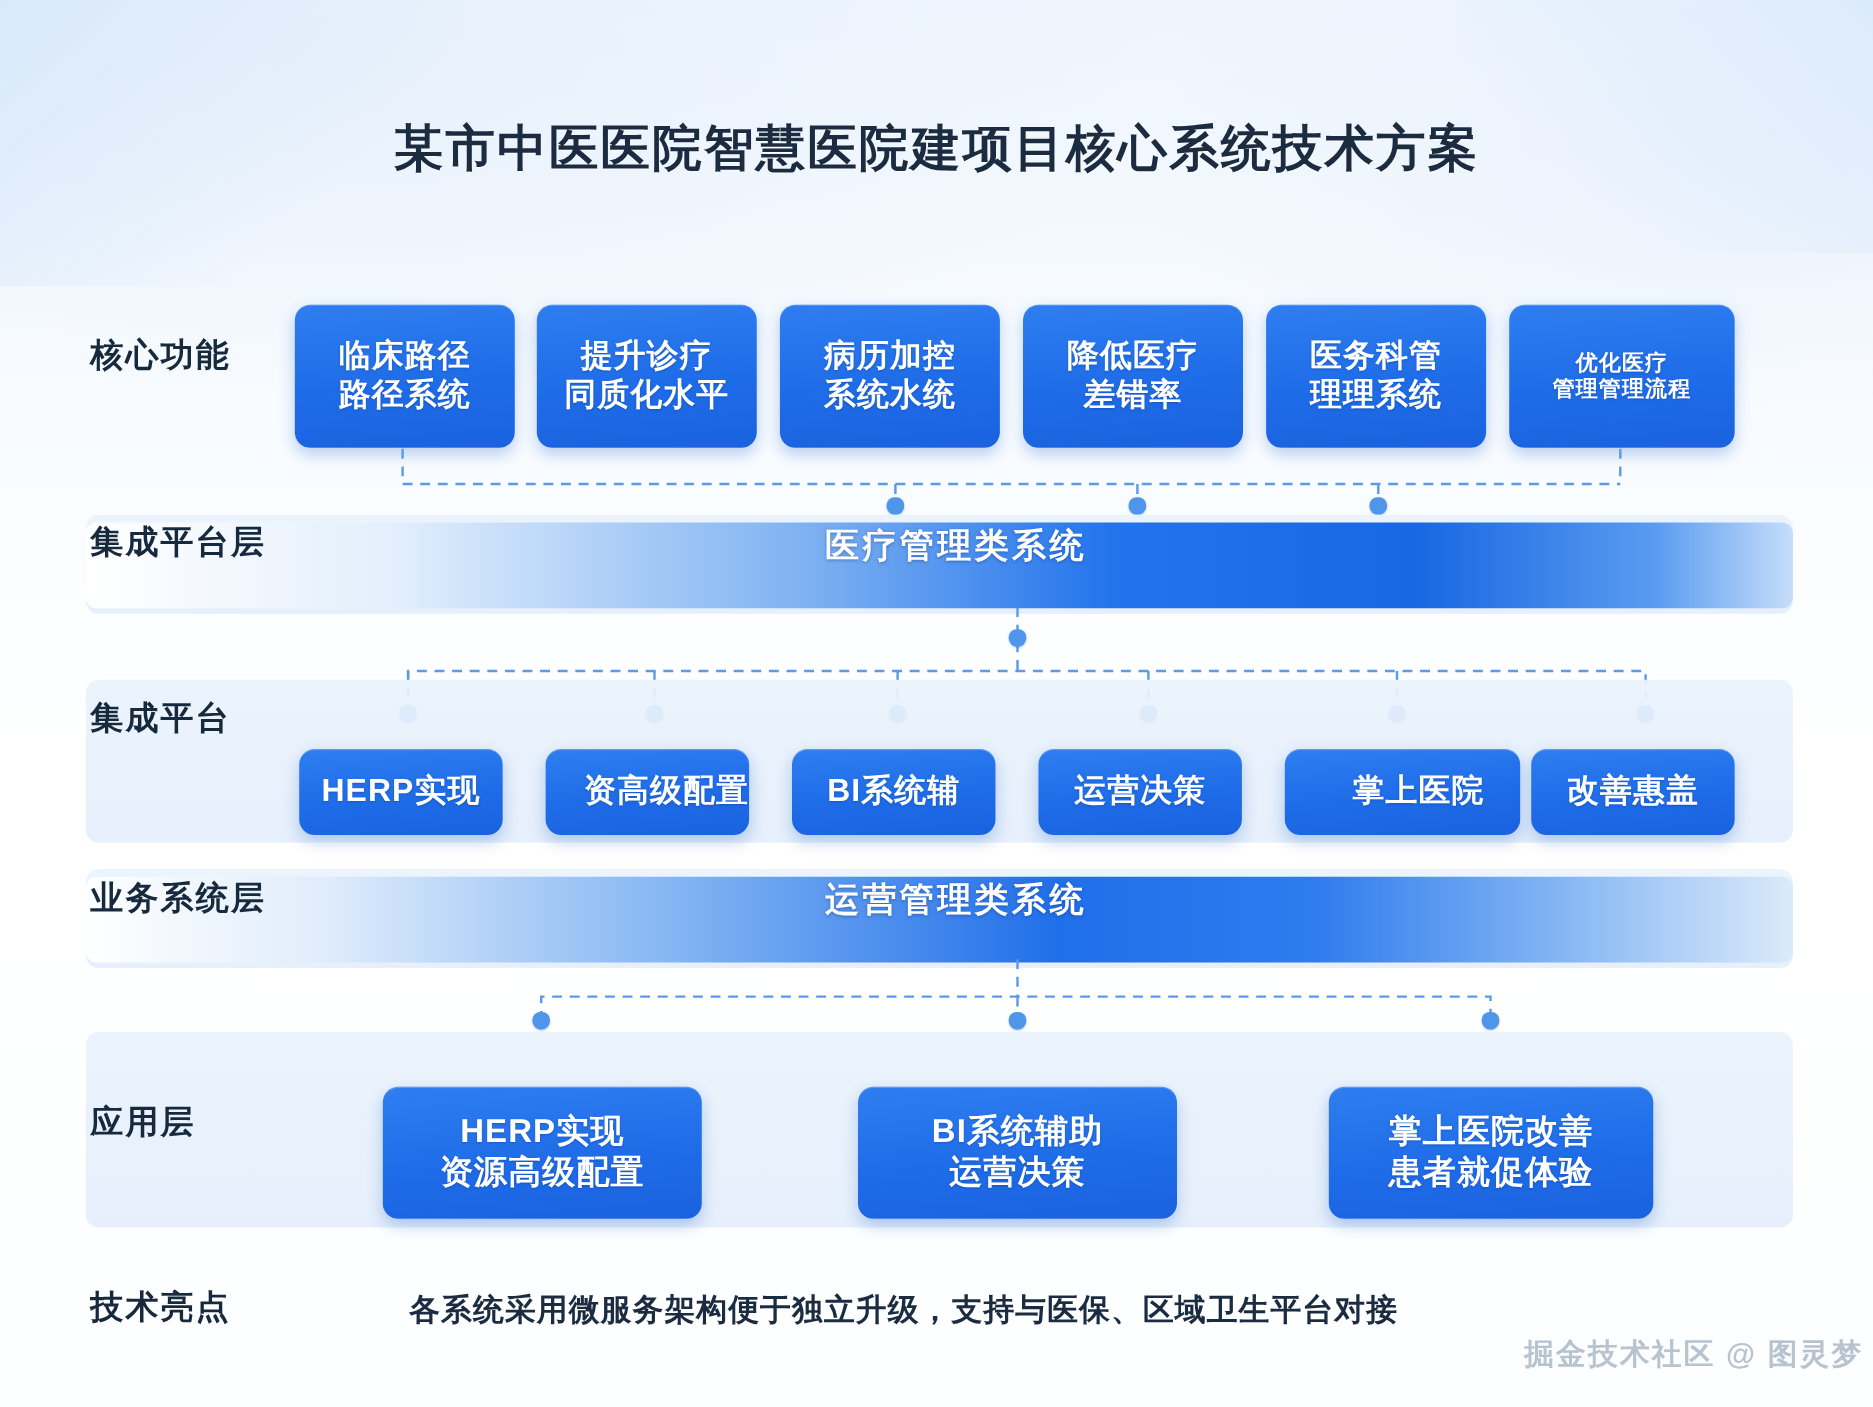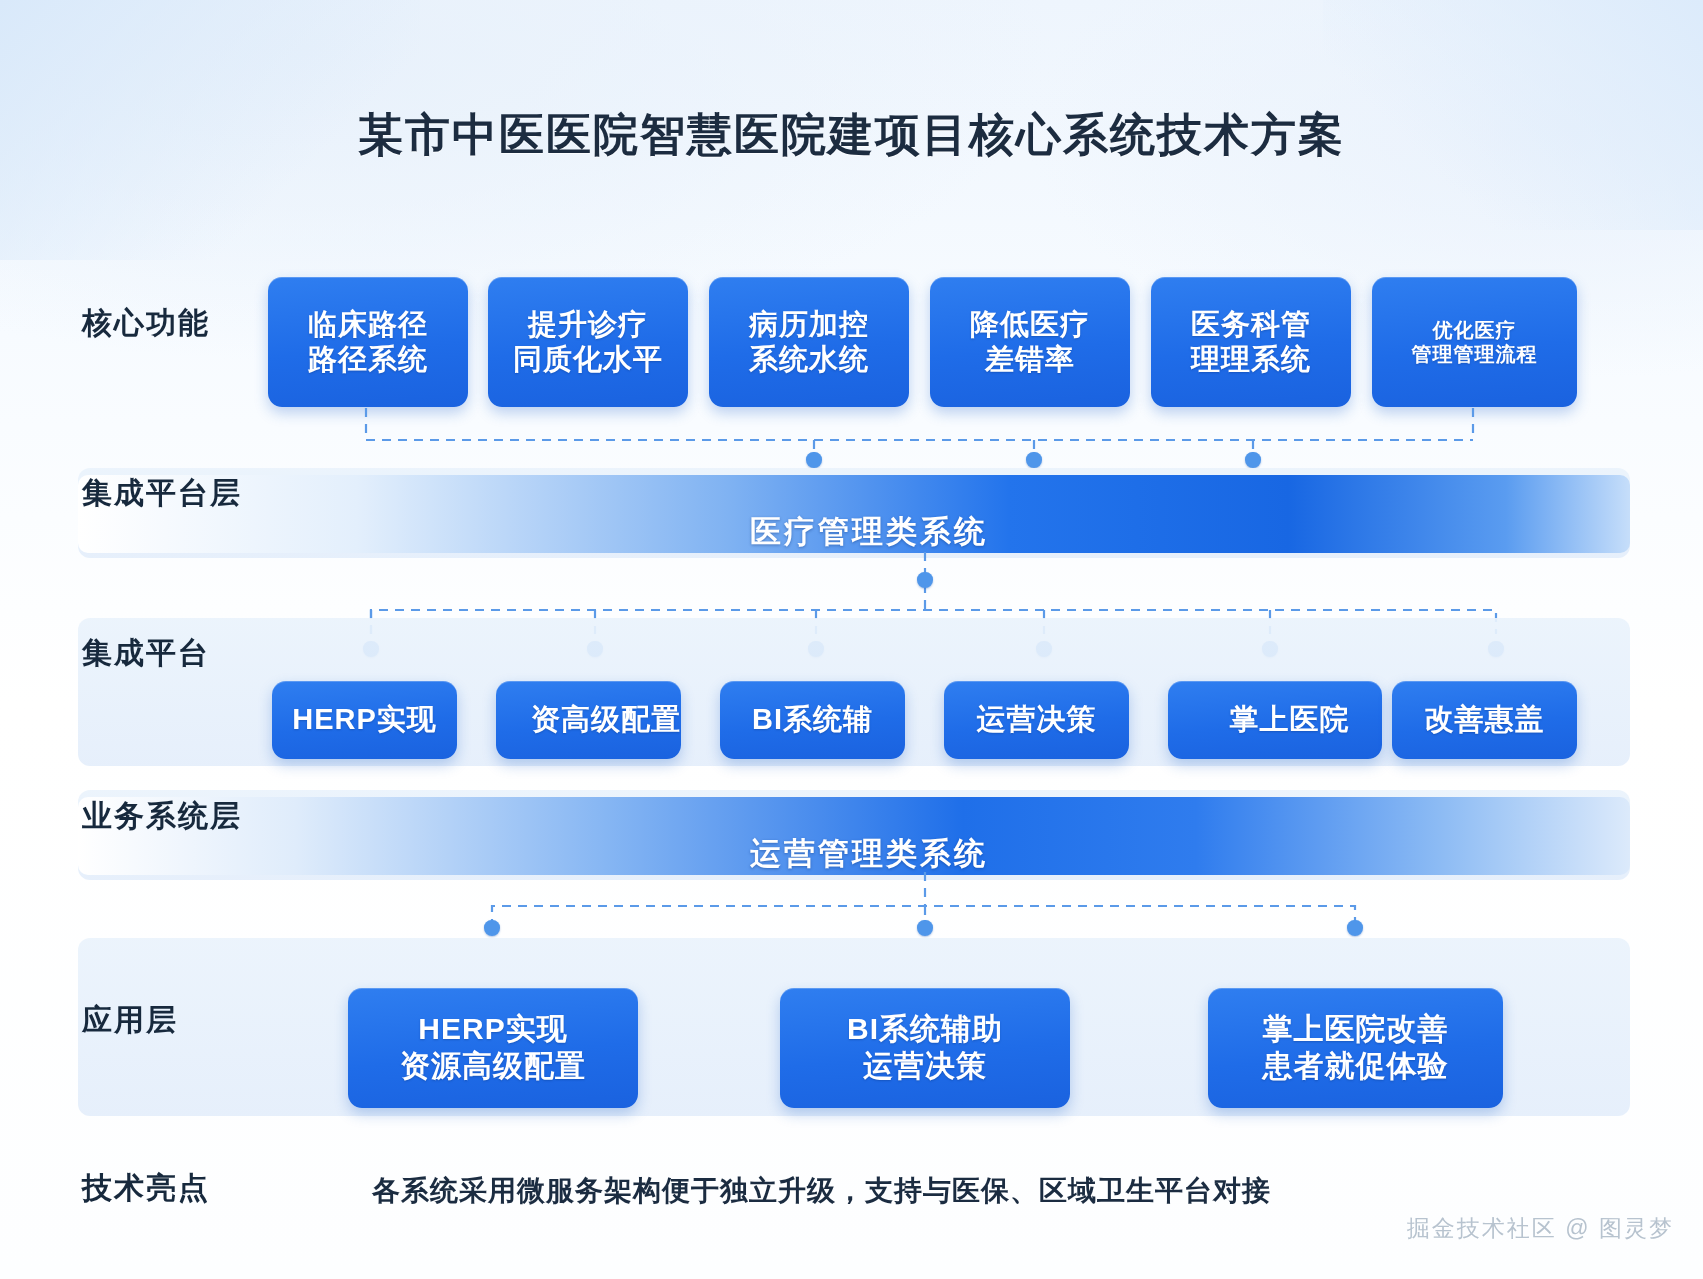--- a/index.html
+++ b/index.html
@@ -64,21 +64,21 @@
     box-shadow:0 6px 14px rgba(28,96,200,.28), inset 0 1px 0 rgba(255,255,255,.22);
     line-height:1.22;
     letter-spacing:1px;
     text-shadow:0 1px 2px rgba(10,50,120,.35);
   }
   .chip span{display:block;}
 
   
   .bar{
     position:absolute;left:78px;width:1552px;height:78px;border-radius:10px;
-    display:flex;align-items:flex-end;justify-content:center;
+    display:flex;align-items:flex-start;justify-content:center;
   }
   .bar-1{
     background:linear-gradient(90deg,#ffffff 0%,#e3effc 18%,#7fb2f2 42%,#2374ec 60%,#1867e3 78%,#5a9cf0 92%,#c6defa 100%);
   }
   .bar-2{
     background:linear-gradient(90deg,#ffffff 0%,#dfecfb 14%,#86b6f3 34%,#1f6fe9 57%,#2f7cee 72%,#8ebcf4 88%,#dceafb 100%);
   }
   .bar-text{
     font-size:31px;font-weight:700;color:#ffffff;letter-spacing:3px;
     text-shadow:0 1px 3px rgba(12,52,124,.45);
@@ -95,23 +95,24 @@
   
   #hl-label{
     position:absolute;left:82px;top:1168px;
     font-size:30px;font-weight:700;color:#17293d;letter-spacing:2px;
   }
   #hl-text{
     position:absolute;left:372px;top:1172px;
     font-size:28px;font-weight:700;color:#1b2c41;letter-spacing:1px;
   }
   #watermark{
-    position:absolute;right:29px;top:1213px;
-    font-size:23px;color:#b7c3cf;letter-spacing:2px;
+    position:absolute;right:9px;top:1213px;
+    font-size:27px;color:#b7c3cf;letter-spacing:2px;
     text-shadow:0 1px 0 rgba(255,255,255,.8);
+    font-weight:bold;
   }
 </style>
 </head>
 <body>
 
 <div id="root">
 
   <div class="corner-tl"></div>
   <div class="corner-tr"></div>
 

